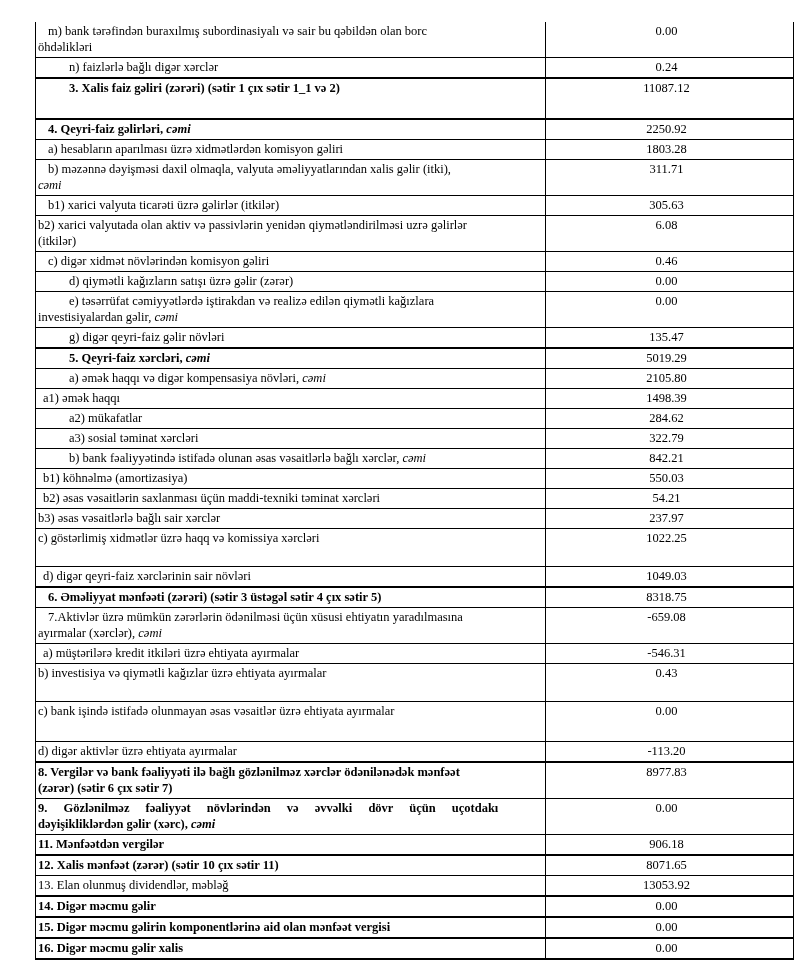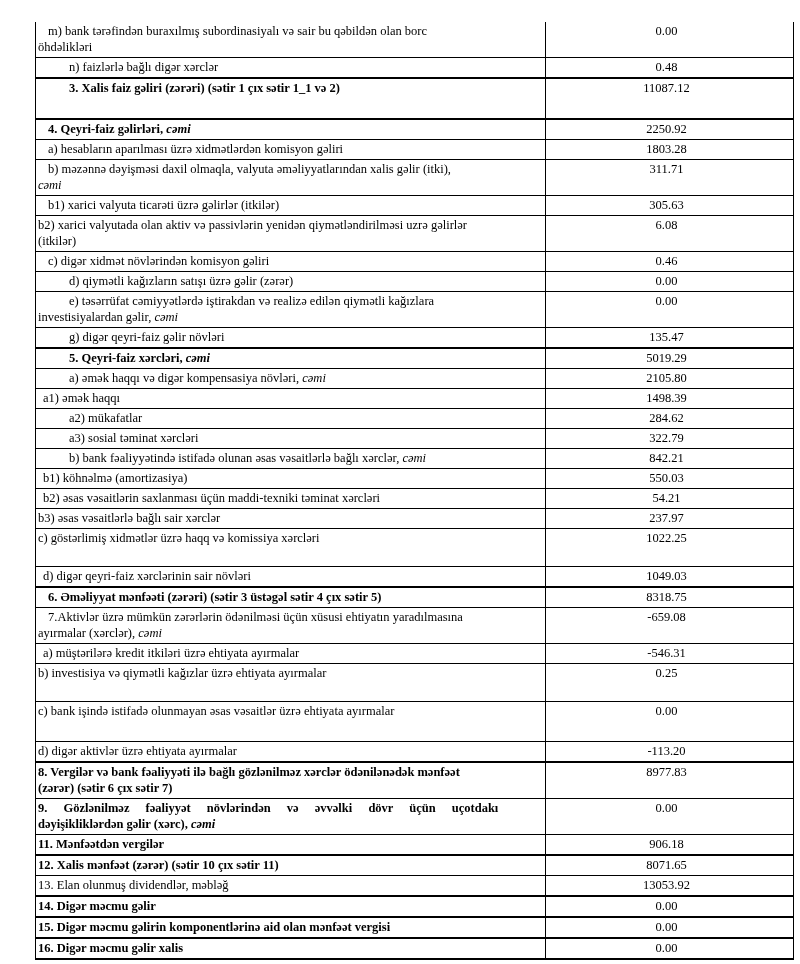--- a/index.html
+++ b/index.html
@@ -37,21 +37,21 @@
       <col style="width:248px">
     </colgroup>
     <tbody id="table-body">
         <tr>
     <td class="label ind2">m) bank tərəfindən buraxılmış subordinasiyalı və sair bu qəbildən olan borc
 öhdəlikləri</td>
     <td class="value">0.00</td>
   </tr>
         <tr>
     <td class="label ind3">n) faizlərlə bağlı digər xərclər</td>
-    <td class="value">0.48</td>
+    <td class="value">0.24</td>
   </tr>
         <tr class="bold thick-top" style="height: 41px;">
     <td class="label ind3">3. Xalis faiz gəliri (zərəri) (sətir 1 çıx sətir 1_1 və 2)</td>
     <td class="value vbold">11087.12</td>
   </tr>
         <tr class="bold thick-top">
     <td class="label ind2">4. Qeyri-faiz gəlirləri, <em>cəmi</em></td>
     <td class="value vbold">2250.92</td>
   </tr>
         <tr>
@@ -141,21 +141,21 @@
     <td class="label ind2">7.Aktivlər üzrə mümkün zərərlərin ödənilməsi üçün xüsusi ehtiyatın yaradılmasına
 ayırmalar (xərclər), <em>cəmi</em></td>
     <td class="value">-659.08</td>
   </tr>
         <tr>
     <td class="label ind1">a) müştərilərə kredit itkiləri üzrə ehtiyata ayırmalar</td>
     <td class="value">-546.31</td>
   </tr>
         <tr style="height: 38px;">
     <td class="label ind0">b) investisiya və qiymətli kağızlar üzrə ehtiyata ayırmalar</td>
-    <td class="value">0.25</td>
+    <td class="value">0.43</td>
   </tr>
         <tr style="height: 40px;">
     <td class="label ind0">c) bank işində istifadə olunmayan əsas vəsaitlər üzrə ehtiyata ayırmalar</td>
     <td class="value">0.00</td>
   </tr>
         <tr>
     <td class="label ind0">d) digər aktivlər üzrə ehtiyata ayırmalar</td>
     <td class="value">-113.20</td>
   </tr>
         <tr class="bold thick-top">

